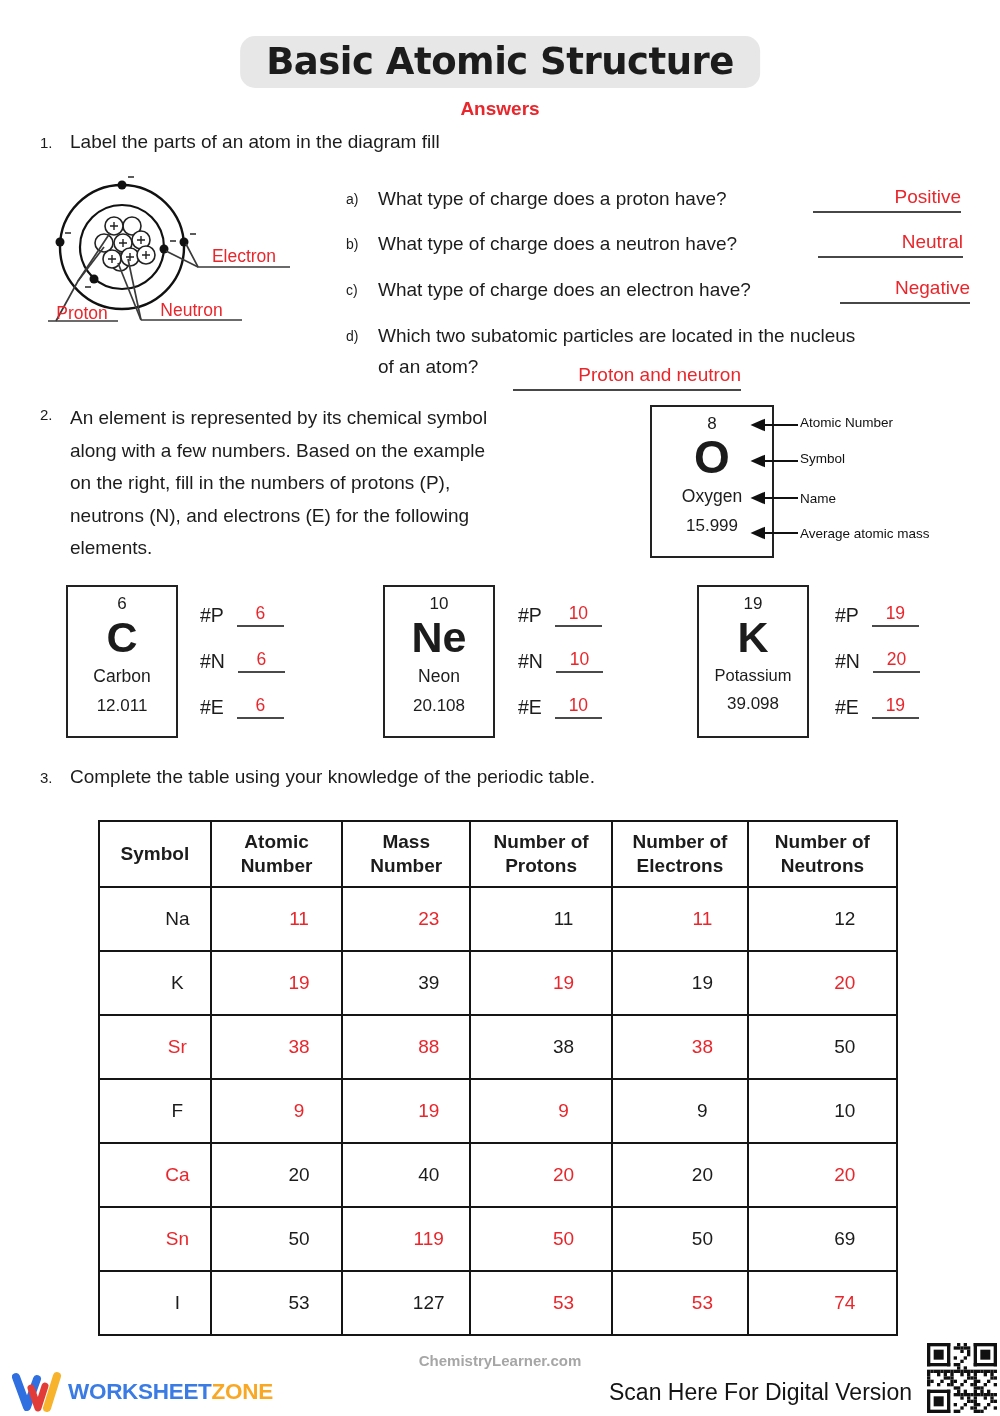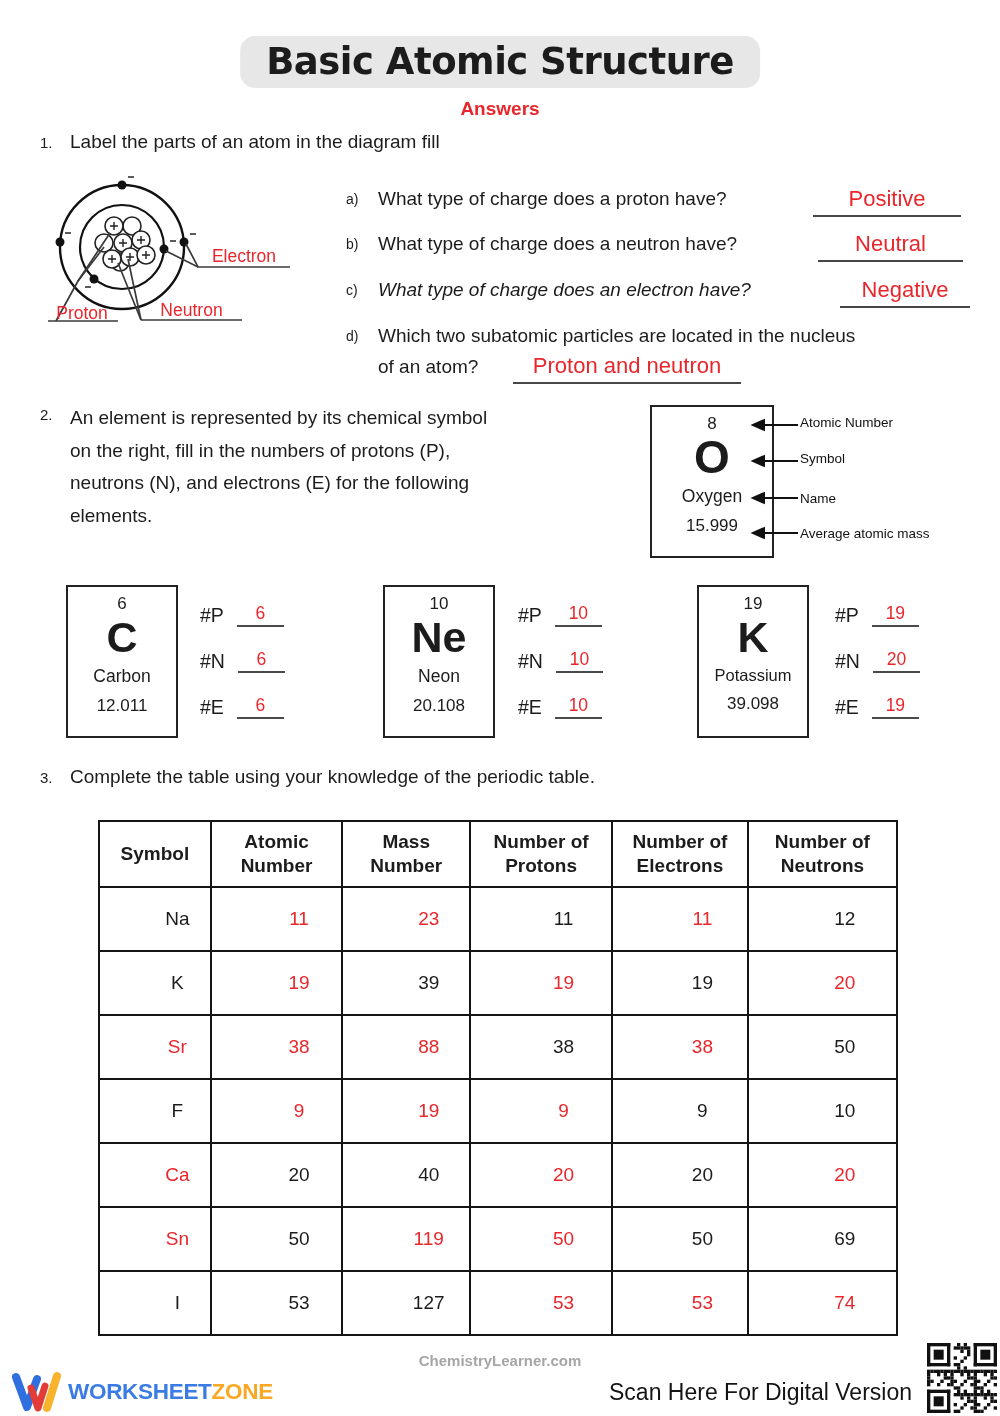--- a/index.html
+++ b/index.html
@@ -25,21 +25,21 @@
   .qnum{font-size:15px;font-weight:400;}
   .qprompt{font-size:19px;}
   
   .diagram-wrap{left:38px;top:163px;width:312px;height:172px;}
   .diagram-wrap svg{position:absolute;left:0;top:0;}
   .dlabel{position:absolute;color:var(--red);font-size:17.5px;text-align:center;}
   
   .subq-letter{font-size:14px;}
   .subq-text{font-size:19px;}
   .answer-blank{
-    text-align:center;color:var(--red);font-size:22px;
+    text-align:right;color:var(--red);font-size:19px;
     border-bottom:2px solid var(--underline);padding-bottom:3px;
   }
   
   .para-line{font-size:19px;line-height:32.5px;height:32.5px;white-space:nowrap;}
   
   .ebox{
     width:112px;height:153px;border:2px solid #222;background:#fff;
     display:flex;flex-direction:column;align-items:center;
   }
   .ebox .eanum{font-size:17px;margin-top:7px;}
@@ -143,31 +143,32 @@
 
 <span class="abs subq-letter" style="left:346px;top:191px;">a)</span>
 <span class="abs subq-text" style="left:378px;top:188px;">What type of charge does a proton have?</span>
 <span class="abs answer-blank" style="left:813px;top:186px;width:148px;">Positive</span>
 
 <span class="abs subq-letter" style="left:346px;top:236px;">b)</span>
 <span class="abs subq-text" style="left:378px;top:233px;">What type of charge does a neutron have?</span>
 <span class="abs answer-blank" style="left:818px;top:231px;width:145px;">Neutral</span>
 
 <span class="abs subq-letter" style="left:346px;top:282px;">c)</span>
-<span class="abs subq-text" style="left:378px;top:279px;font-style:italic;">What type of charge does an electron have?</span>
+<span class="abs subq-text" style="left:378px;top:279px;">What type of charge does an electron have?</span>
 <span class="abs answer-blank" style="left:840px;top:277px;width:130px;">Negative</span>
 
 <span class="abs subq-letter" style="left:346px;top:328px;">d)</span>
 <span class="abs subq-text" style="left:378px;top:325px;">Which two subatomic particles are located in the nucleus</span>
 <span class="abs subq-text" style="left:378px;top:356px;">of an atom?</span>
-<span class="abs answer-blank" style="left:513px;top:353px;width:228px;">Proton and neutron</span>
+<span class="abs answer-blank" style="left:513px;top:364px;width:228px;">Proton and neutron</span>
 
 <span class="abs qnum" style="left:40px;top:406px;">2.</span>
 <div class="abs" style="left:70px;top:402px;">
   <div class="para-line">An element is represented by its chemical symbol</div>
+  <div class="para-line">along with a few numbers. Based on the example</div>
   <div class="para-line">on the right, fill in the numbers of protons (P),</div>
   <div class="para-line">neutrons (N), and electrons (E) for the following</div>
   <div class="para-line">elements.</div>
 </div>
 
 <div class="abs ebox ebox-o">
   <span class="eanum">8</span>
   <span class="esym">O</span>
   <span class="ename">Oxygen</span>
   <span class="emass">15.999</span>

